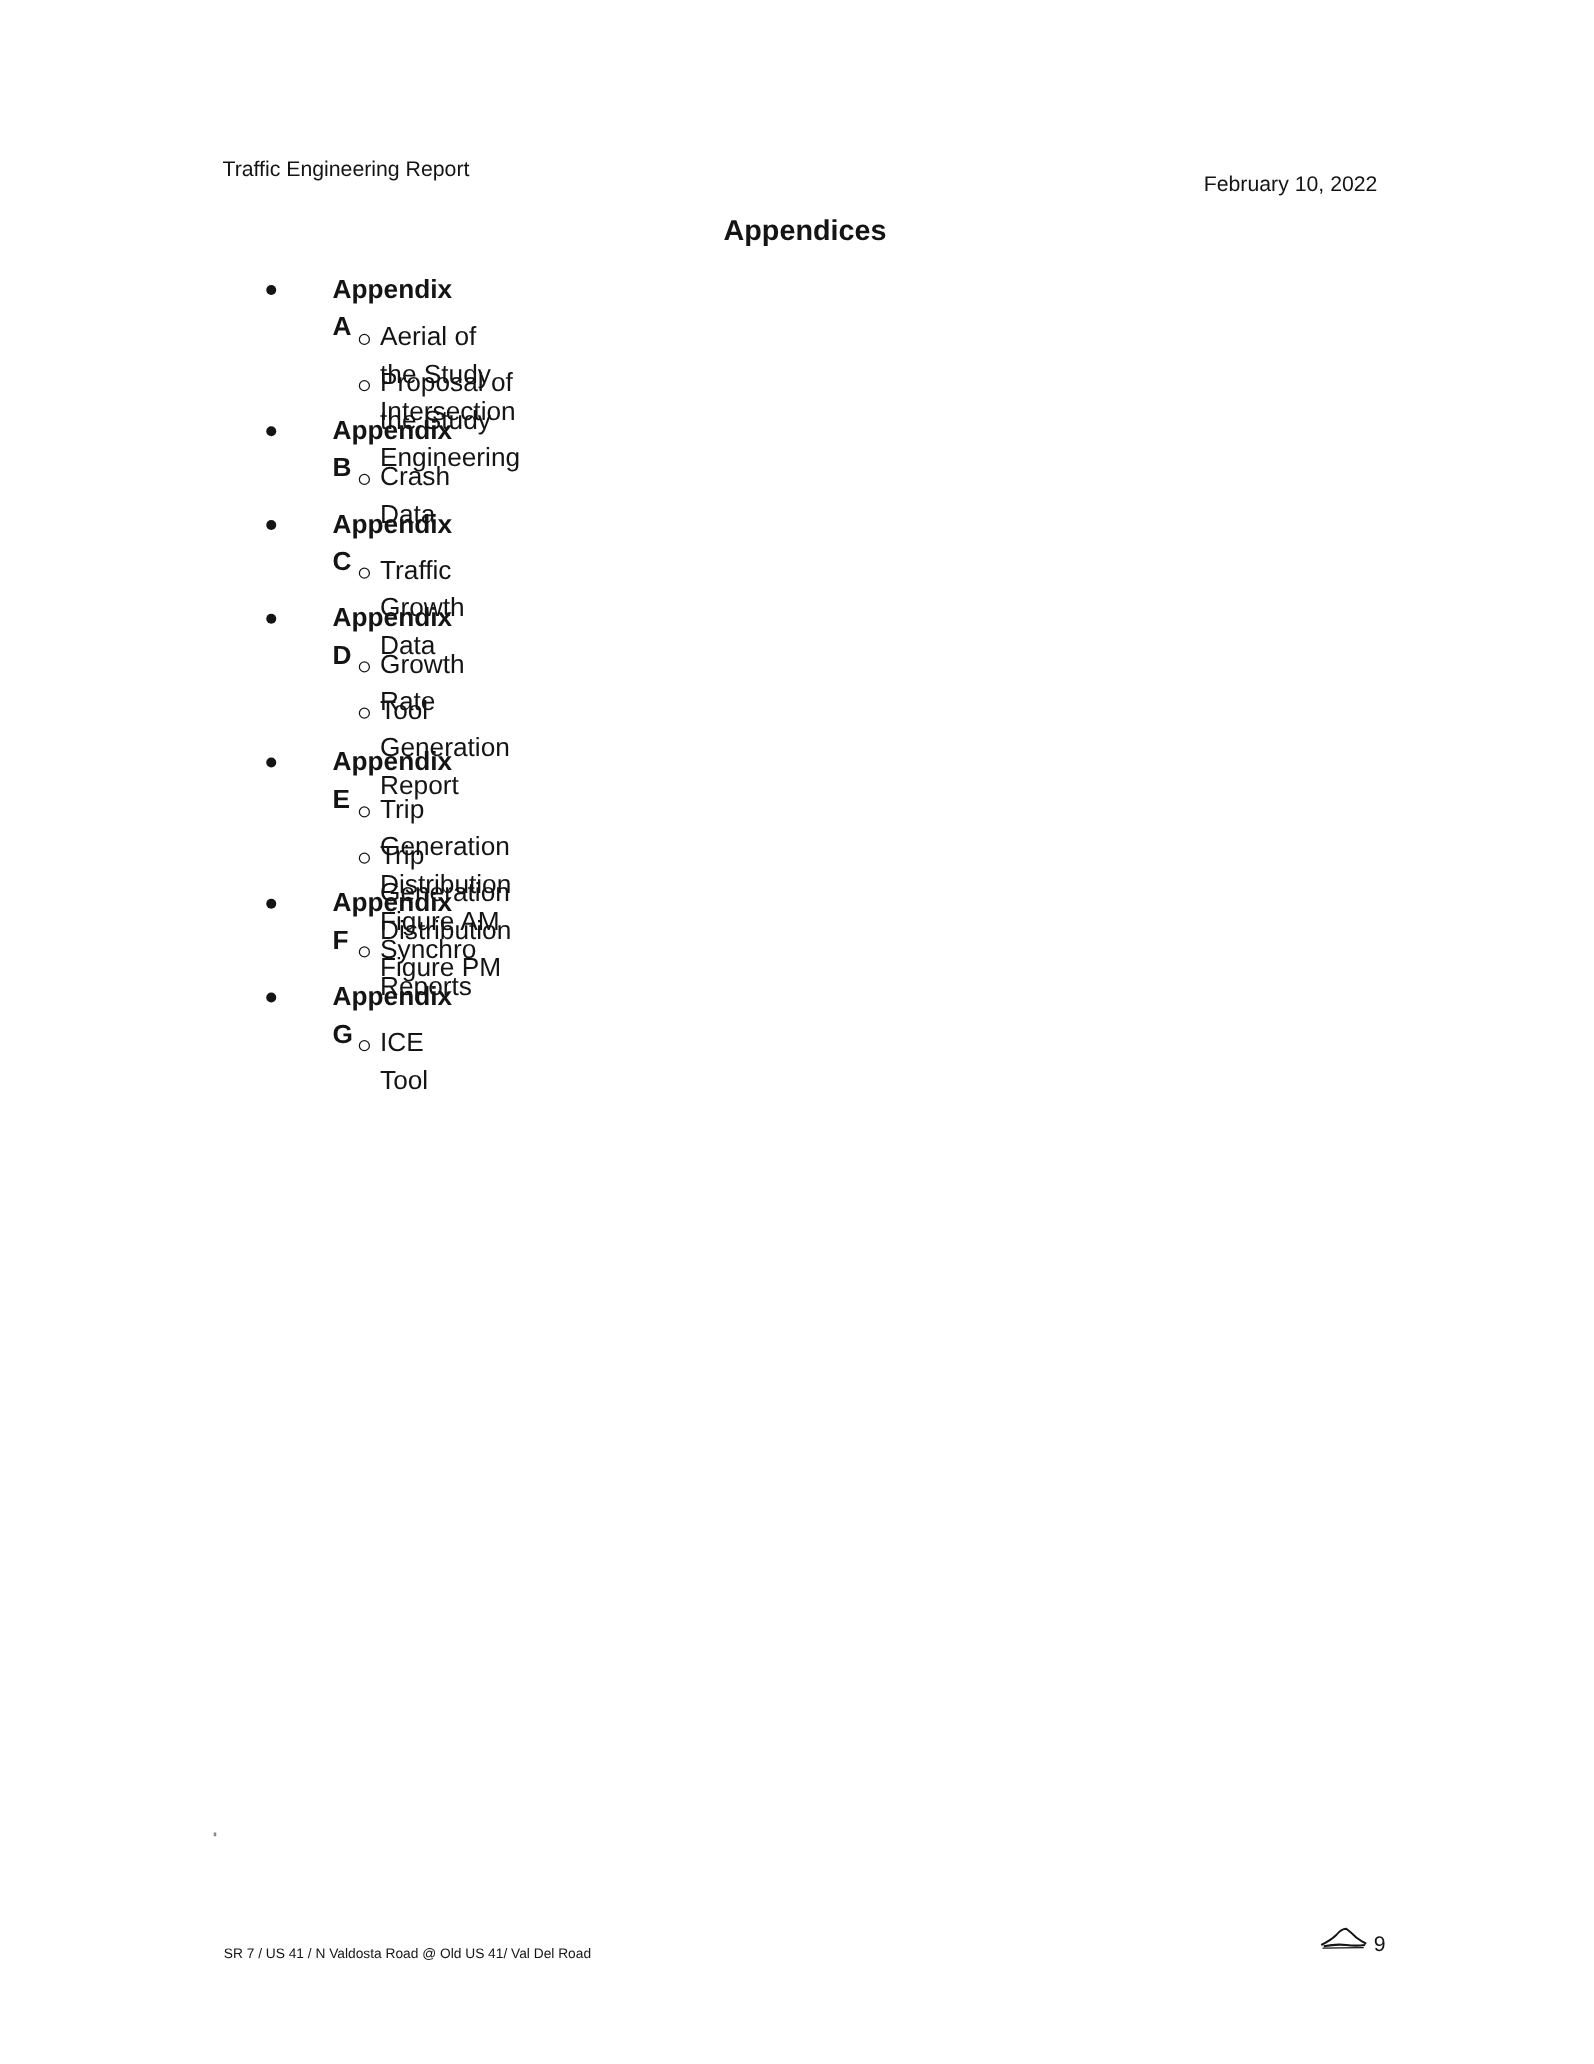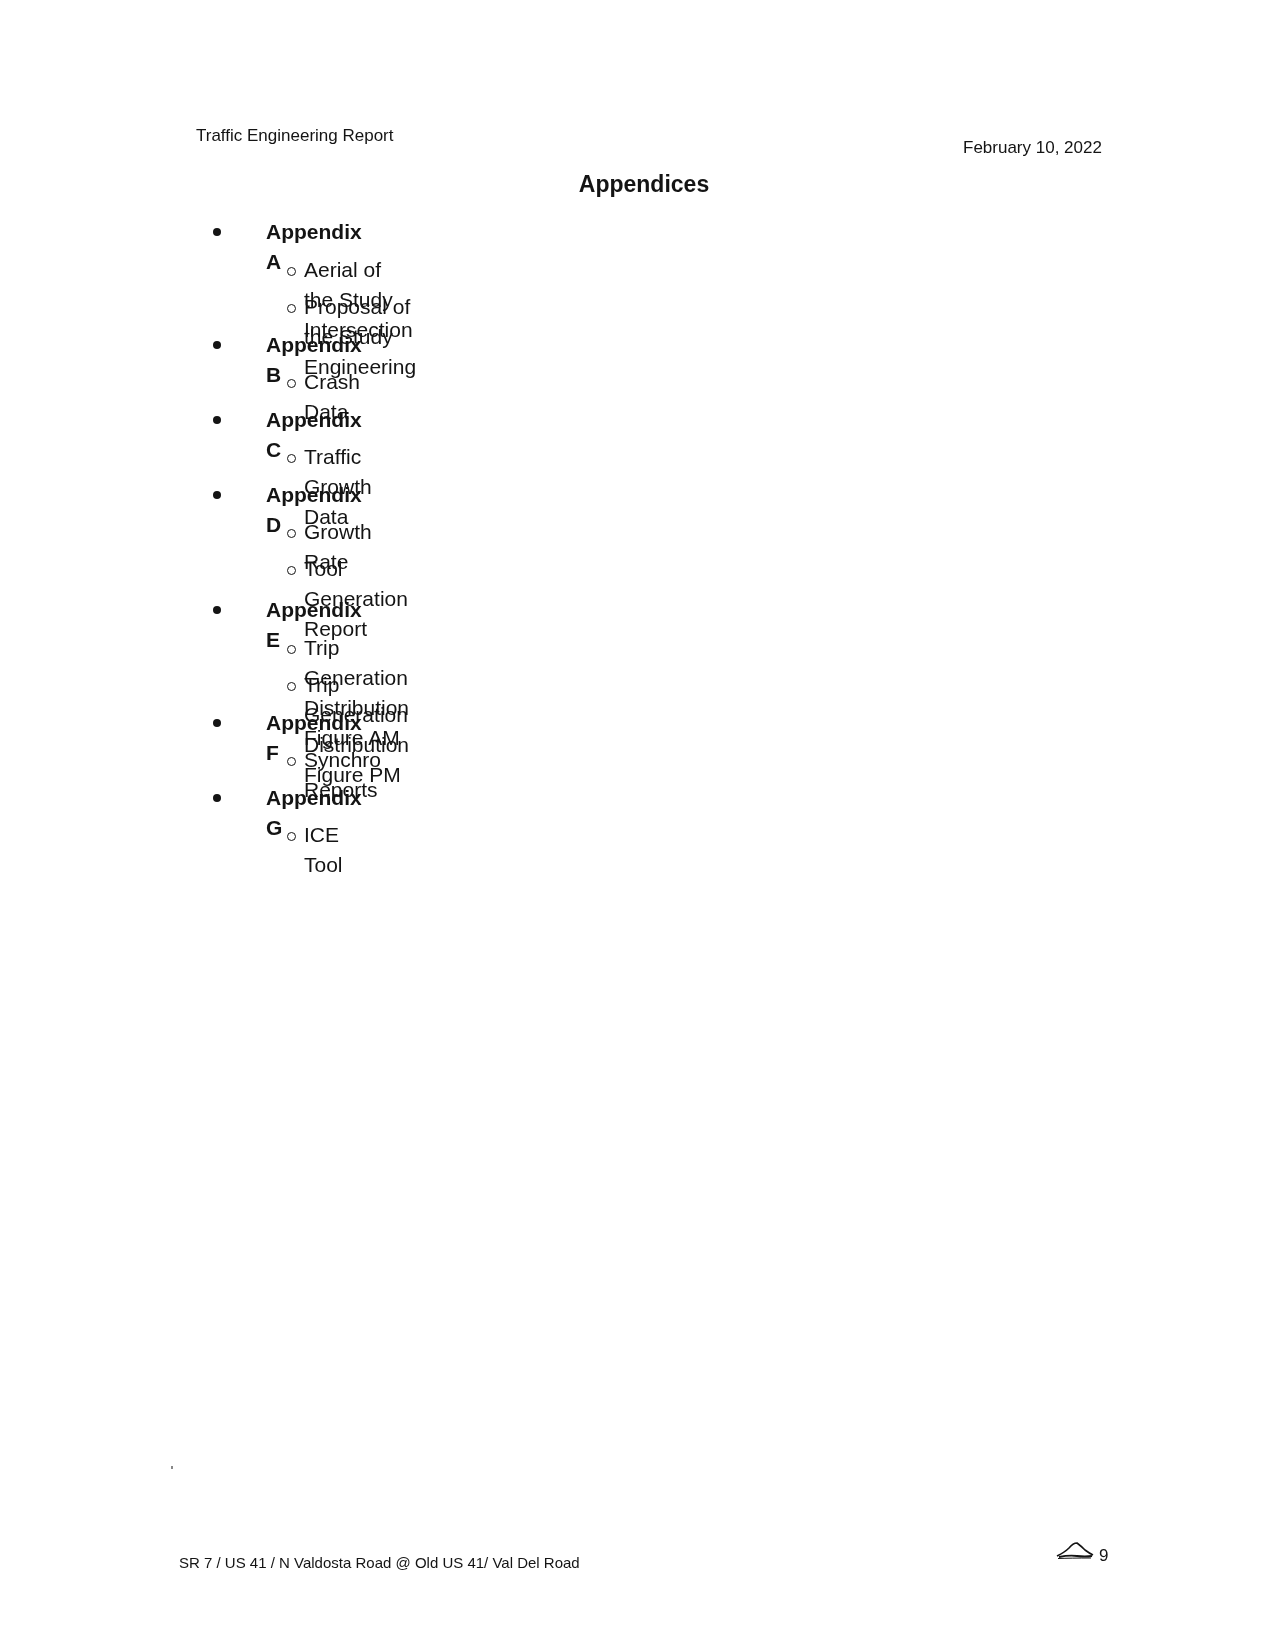--- a/index.html
+++ b/index.html
@@ -1,28 +1,28 @@
 <!DOCTYPE html>
 <html><head>
 <meta charset="utf-8">
 <style>
   html, body { margin: 0; padding: 0; background: #ffffff; }
   body { width: 1275px; height: 1651px; position: relative; overflow: hidden;
          font-family: "Liberation Sans", sans-serif; color: #141414; }
   .abs { position: absolute; white-space: nowrap; }
   .hdr { font-size: 17px; line-height: 20px; }
-  #hdr-left { left: 196px; top: 126px; }
+  #hdr-left { left: 178px; top: 126px; }
   #hdr-right { left: 963px; top: 138px; }
   #title { left: 0; width: 1288px; text-align: center; top: 170px; font-size: 23px; font-weight: bold; line-height: 28px; }
   .row { position: absolute; left: 0; height: 30px; line-height: 30px; font-size: 21px; }
   .row .bullet { position: absolute; left: 213px; top: 11px; width: 8px; height: 8px; border-radius: 50%; background: #141414; }
   .row .circle { position: absolute; left: 287px; top: 12px; width: 7px; height: 7px; border-radius: 50%; border: 1.6px solid #141414; }
   .row .lbl-main { position: absolute; left: 251px; font-weight: bold; margin-left: 15px; }
   .row .lbl-sub { position: absolute; left: 304px; }
-  #footer-left { left: 179px; top: 1553px; font-size: 15px; line-height: 20px; }
+  #footer-left { left: 179px; top: 1553px; font-size: 11px; line-height: 20px; }
   #footer-logo { left: 1055px; top: 1538px; width: 40px; height: 24px; }
   #footer-page { left: 1099px; top: 1546px; font-size: 17px; line-height: 20px; }
   #speck { left: 171px; top: 1466px; width: 2px; height: 3px; background: #888; }
 </style>
 </head>
 <body>
 
 <div class="abs hdr" id="hdr-left">Traffic Engineering Report</div>
 <div class="abs hdr" id="hdr-right">February 10, 2022</div>
 

